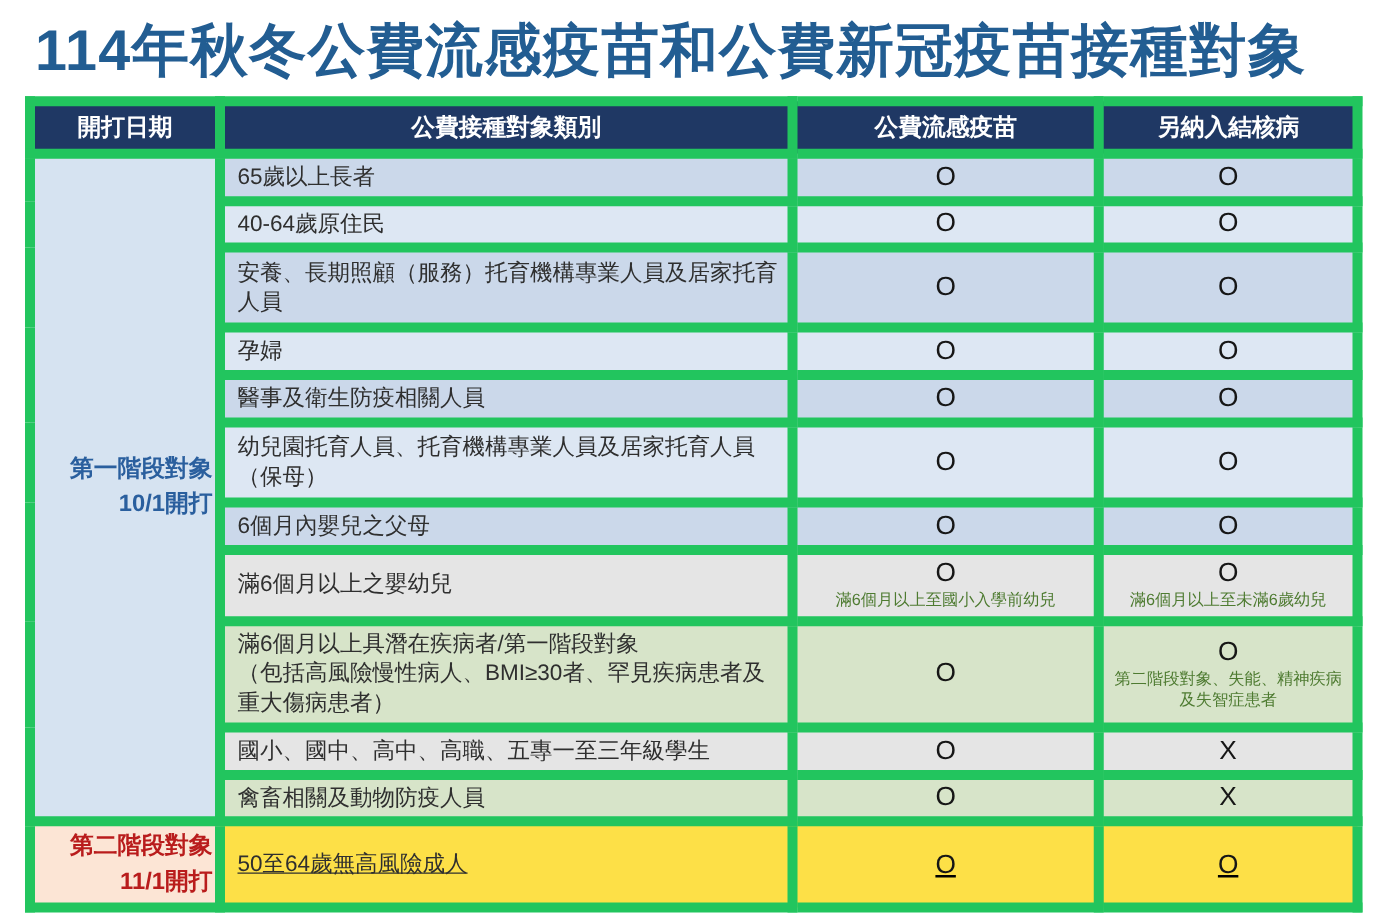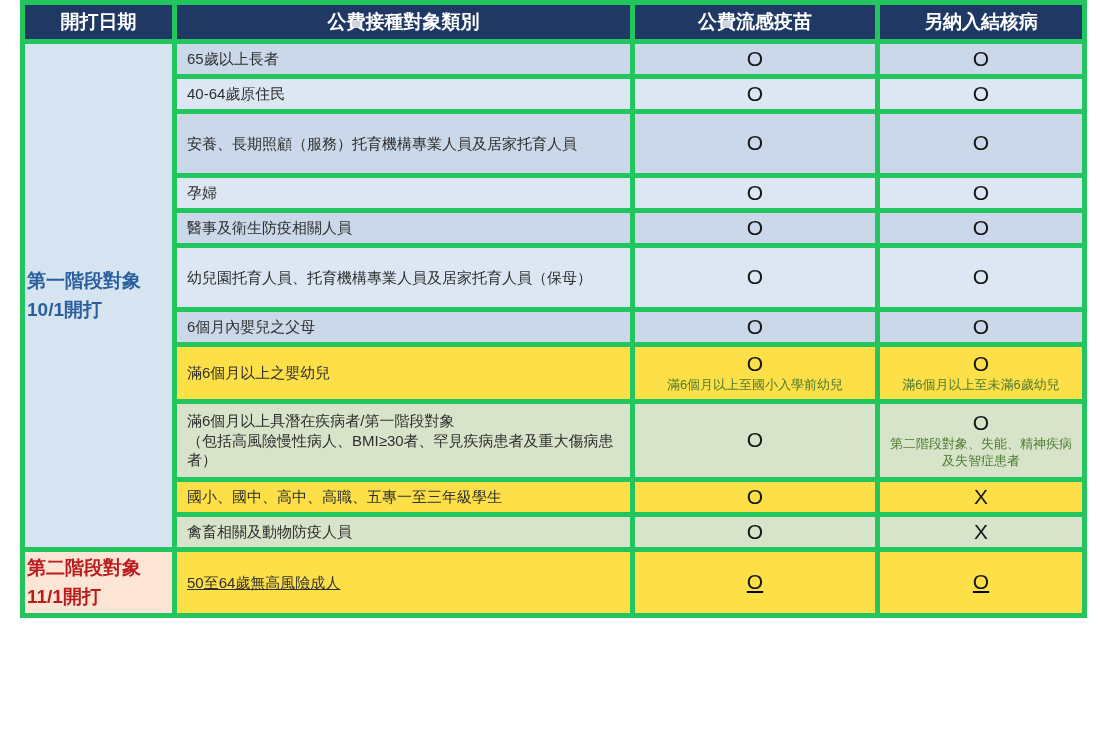--- a/index.html
+++ b/index.html
@@ -20,34 +20,34 @@
     white-space: nowrap;
     line-height: 1.15;
   }
 
   table.vax {
     border-collapse: collapse;
     table-layout: fixed;
     margin-left: 20px;
     width: 1062px;
   }
-  .vax th, .vax td { border: 5px solid #22c55e; }
+  .vax th, .vax td { border: 8px solid #22c55e; }
 
   .vax th {
     background: #1f3864;
     color: #ffffff;
     font-size: 19px;
     font-weight: bold;
     text-align: center;
     height: 30px;
     padding: 2px 4px;
   }
 
   td.cat {
-    font-size: 15px;
+    font-size: 18px;
     color: #2f2f2f;
     text-align: left;
     vertical-align: middle;
     padding: 3px 8px 3px 10px;
     line-height: 1.32;
   }
   td.mark {
     text-align: center;
     vertical-align: middle;
     padding: 2px 6px;
@@ -62,47 +62,48 @@
     font-weight: normal;
     color: #4e7b31;
     line-height: 1.3;
     margin: 1px auto 0 auto;
     max-width: 196px;
   }
 
   
   tr.ba td.cat,  tr.ba td.mark  { background: #cbd8ea; }
   tr.bb td.cat,  tr.bb td.mark  { background: #dde7f3; }
-  tr.gl td.cat,  tr.gl td.mark  { background: #fde047; }
+  tr.gl td.cat,  tr.gl td.mark  { background: #e5e5e5; }
   tr.gd td.cat,  tr.gd td.mark  { background: #d7e4c9; }
   tr.pe td.cat,  tr.pe td.mark  { background: #fde047; text-decoration: underline; }
 
   
   tr.h-s  { height: 35px; }
   tr.h-2l { height: 64px; }
   tr.h-n  { height: 57px; }
   tr.h-3l { height: 78px; }
   tr.h-e  { height: 63px; }
 
   td.stage {
-    text-align: left;
+    text-align: right;
     vertical-align: middle;
     font-weight: bold;
     font-size: 19px;
     line-height: 1.5;
     padding: 2px;
   }
   td.stage1 { background: #d6e3f1; color: #2a5f9e; }
   td.stage2 { background: #fce5d5; color: #b91c1c; }
 </style>
 </head>
 <body>
 
 <div class="page">
 
+  <h1 class="title">114年秋冬公費流感疫苗和公費新冠疫苗接種對象</h1>
 
   <table class="vax">
     <colgroup>
       <col style="width:152px">
         <col style="width:458px">
         <col style="width:245px">
         <col style="width:207px">
     </colgroup>
     <thead>
       <tr>

